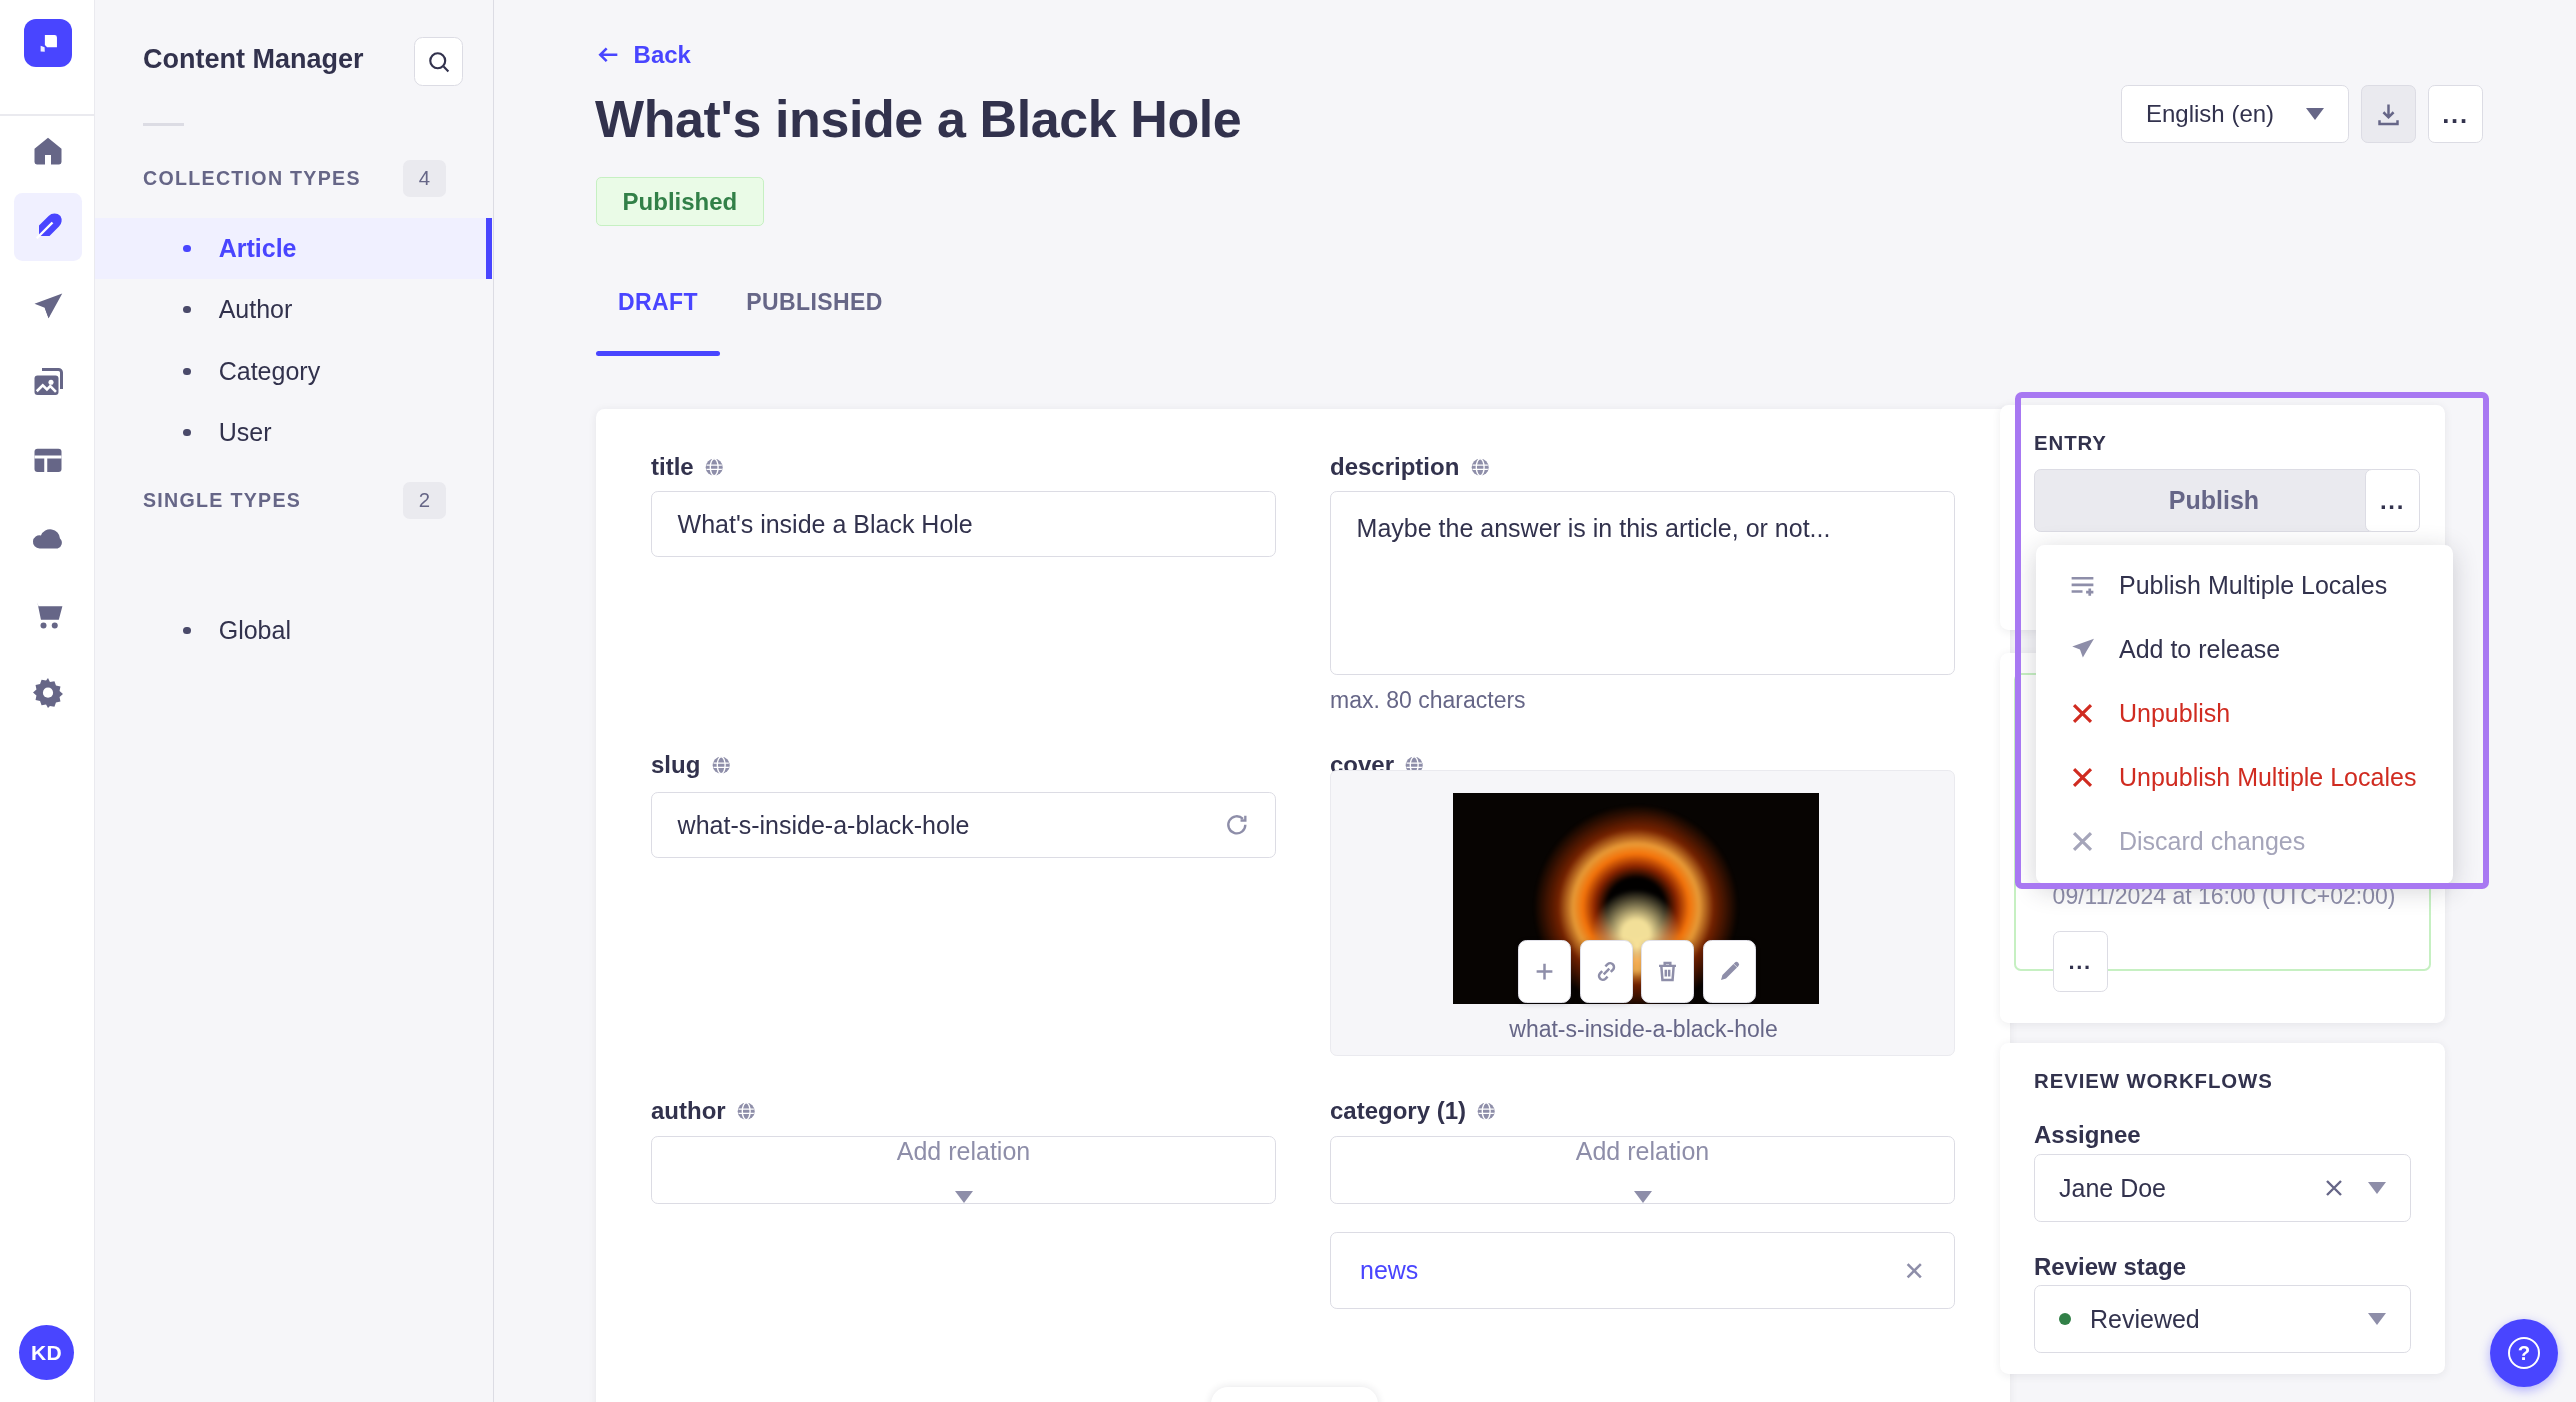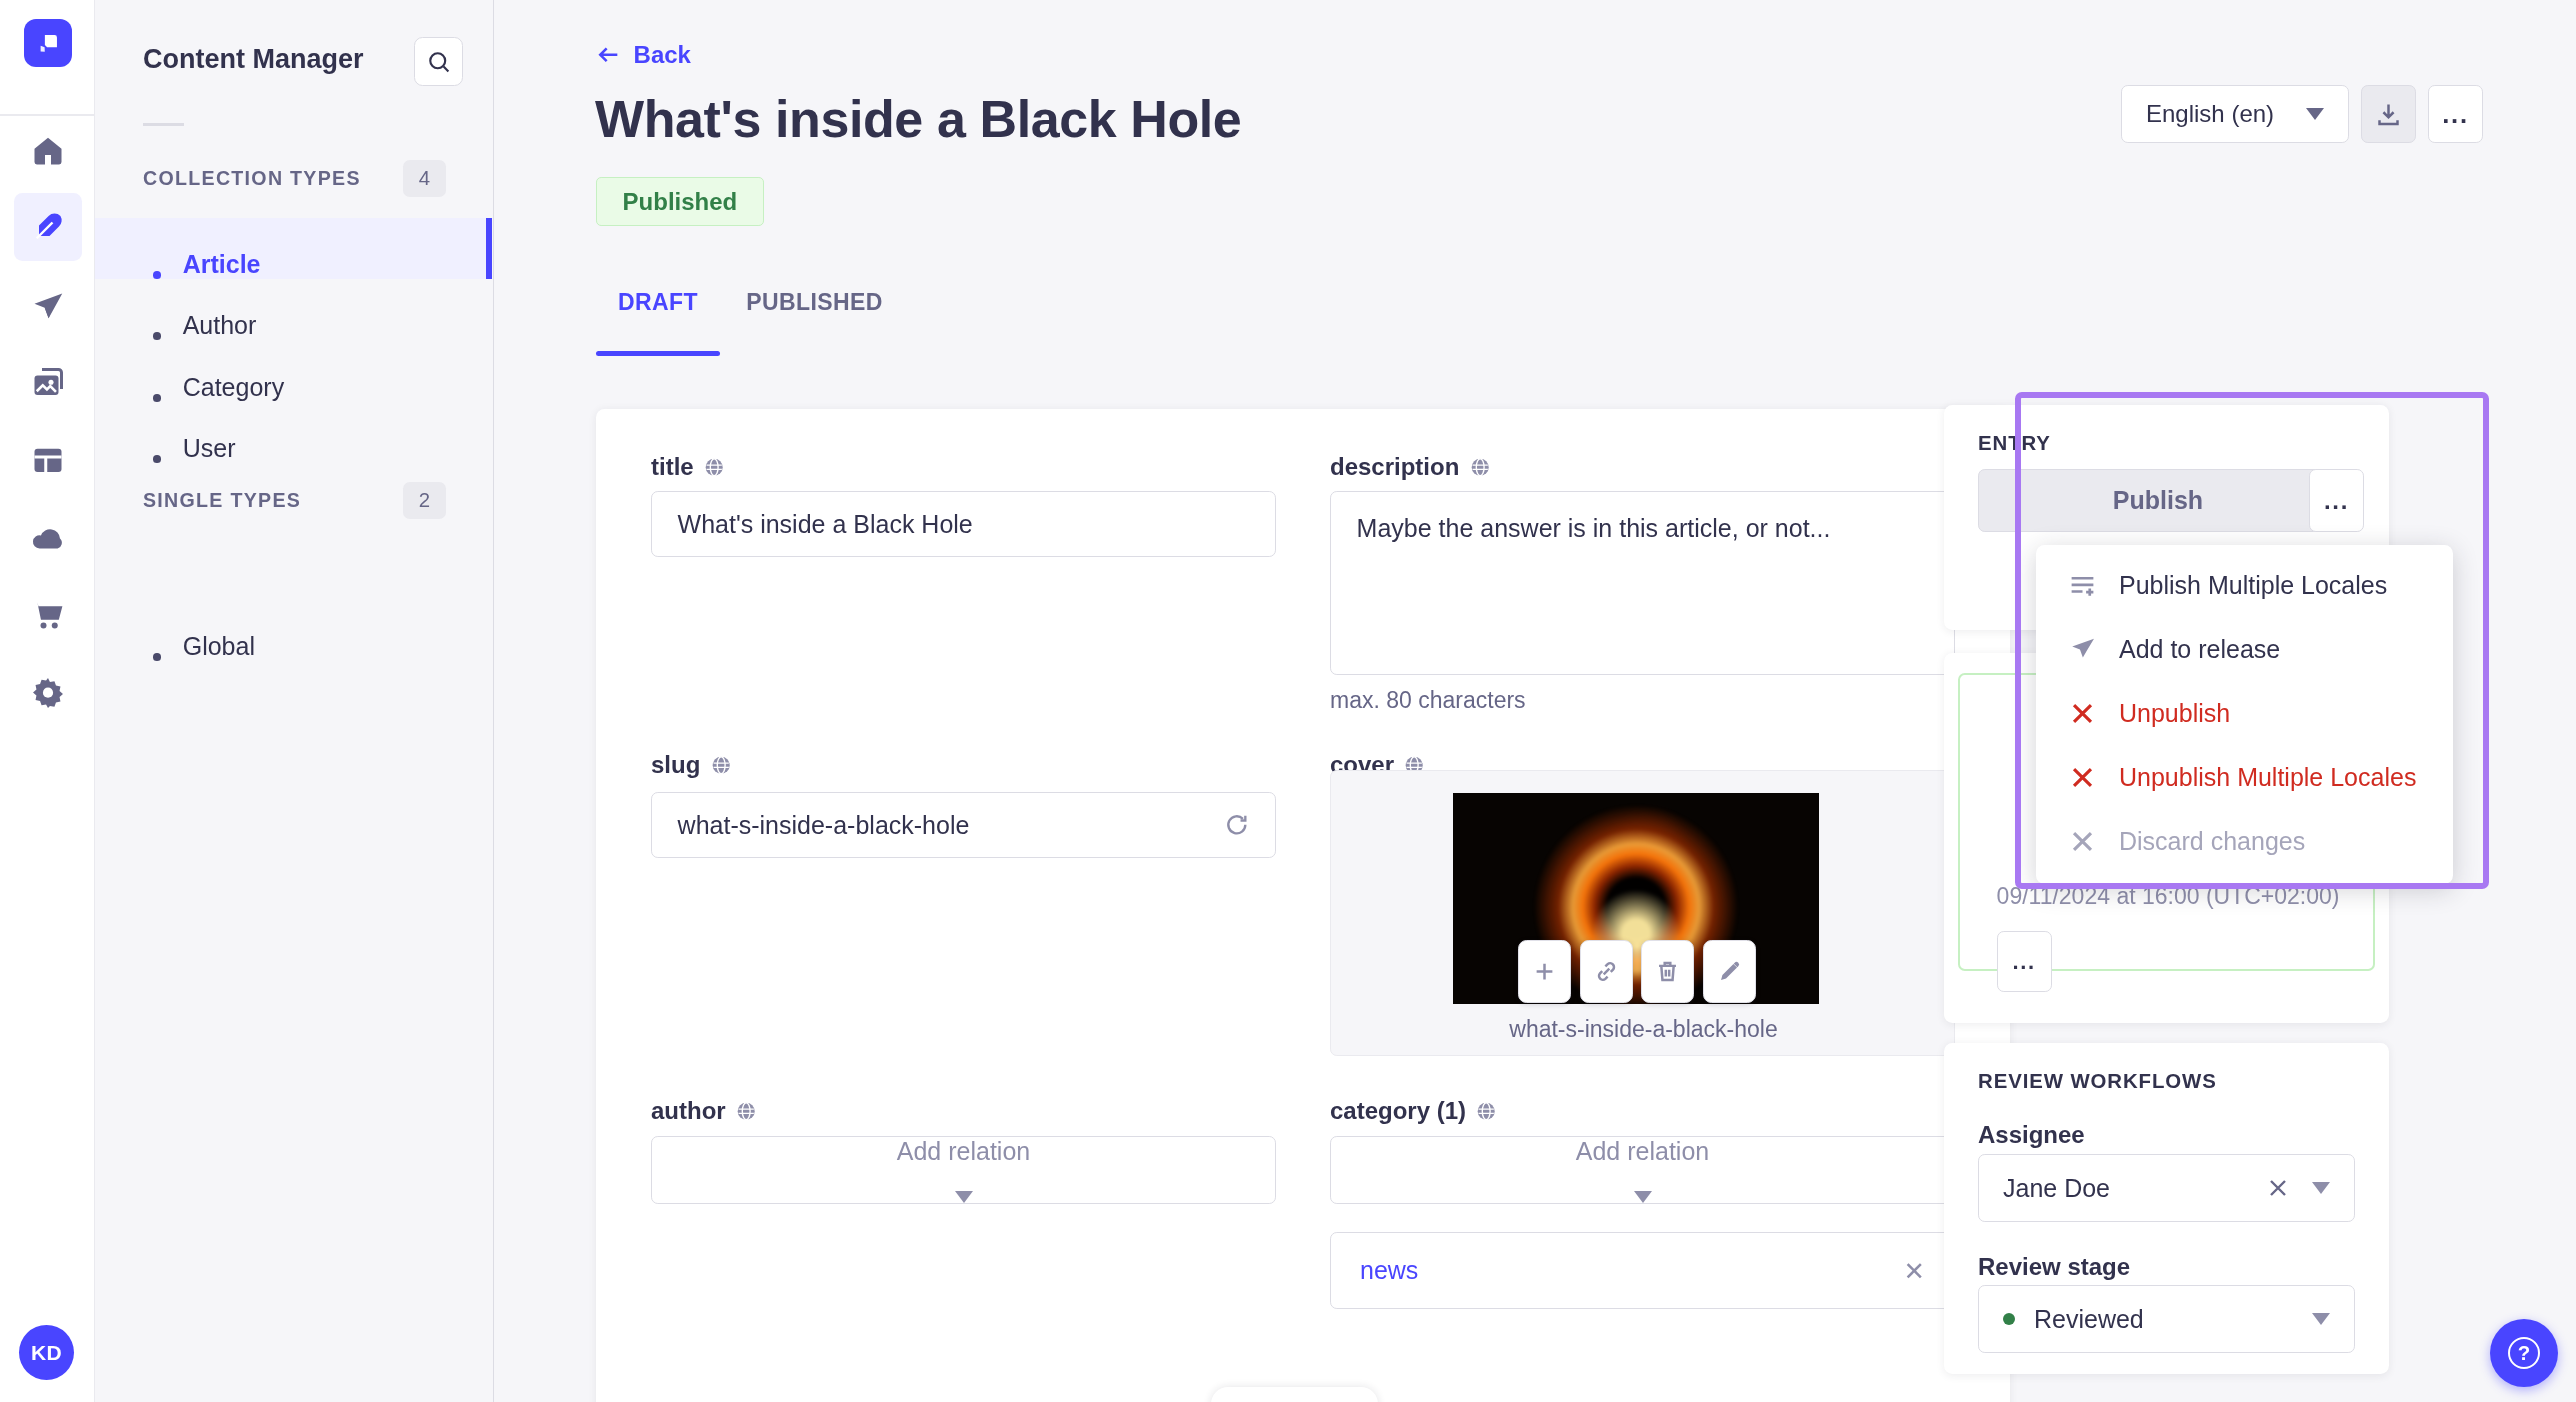--- a/index.html
+++ b/index.html
@@ -18,21 +18,21 @@
 
   
   #subnav { left:95px; top:0; width:399px; height:1402px; background:#f6f6f9; border-right:1.7px solid #dcdce4; z-index:20; }
   .subnav-title { left:48px; top:44px; font-size:27px; font-weight:bold; color:#32324d; }
   .search-btn { left:319px; top:37px; width:49px; height:49px; background:#fff; border:1.7px solid #dcdce4; border-radius:8.5px; display:flex; align-items:center; justify-content:center; }
   .search-btn svg { width:25.6px; height:25.6px; }
   .subnav-divider { left:48px; top:123px; width:41px; height:2.6px; background:#dcdce4; }
   .section-head { left:48px; width:303px; display:flex; justify-content:space-between; align-items:center; }
   .section-label { font-size:19.6px; font-weight:bold; letter-spacing:1.3px; color:#666687; }
   .count-badge { min-width:43px; height:37px; background:#eaeaef; border-radius:6.8px; color:#666687; font-size:20.4px; display:flex; align-items:center; justify-content:center; }
-  .subnav-item { left:0; width:397px; height:61px; display:flex; align-items:flex-end; padding-left:58px; gap:22px; font-size:25px; color:#32324d; cursor:pointer; }
+  .subnav-item { left:0; width:397px; height:61px; display:flex; align-items:center; padding-left:88px; gap:28px; font-size:25px; color:#32324d; cursor:pointer; }
   .subnav-item .dot { width:7.7px; height:7.7px; border-radius:50%; background:#4a4a6a; flex:none; }
   .subnav-item.active { background:#f0f0ff; color:#4945ff; font-weight:600; }
   .subnav-item.active .dot { background:#4945ff; }
   .subnav-item.active::after { content:""; position:absolute; right:0; top:0; width:6px; height:61px; background:#4945ff; }
 
   
   .back-link { left:596px; top:41px; display:flex; align-items:center; gap:12px; color:#4945ff; font-size:24px; font-weight:600; }
   .page-title { left:595px; top:89px; font-size:52px; font-weight:bold; color:#32324d; letter-spacing:-0.4px; }
   .status-badge { left:596px; top:177px; height:49px; padding:0 25.6px; background:#eafbe7; border:1.7px solid #c6f0c2; border-radius:5.1px; color:#328048; font-size:24px; font-weight:600; display:inline-flex; align-items:center; }
   .locale-select { left:2121px; top:85px; width:228px; height:58px; background:#fff; border:1.7px solid #dcdce4; border-radius:6.8px; display:flex; align-items:center; justify-content:space-between; padding:0 24px; font-size:24px; color:#32324d; }
@@ -65,21 +65,21 @@
   .bh-smear { position:absolute; left:38%; top:6%; width:94px; height:145px; background:radial-gradient(ellipse at center, rgba(200,60,10,.45), rgba(0,0,0,0) 70%); transform:rotate(18deg); filter:blur(5.1px); }
   .cover-toolbar { display:flex; gap:8.5px; }
   .tool-btn { width:53px; height:63px; background:#fff; border:1.7px solid #e0e0e8; border-radius:8.5px; display:flex; align-items:center; justify-content:center; box-shadow:0 1.7px 5.1px rgba(33,33,52,.15); }
   .tool-btn svg { width:27px; height:27px; }
   .select-box { display:flex; align-items:center; justify-content:space-between; padding:0 25.6px; height:68px;flex-direction:column; }
   .chip-box { display:flex; align-items:center; justify-content:space-between; padding:0 29px; height:77px; }
   .chip-link { color:#4945ff; font-size:25px; }
   .x-glyph { font-size:25.6px; color:#8e8ea9; }
 
   
-  .panel-card { left:1944px; width:445px; background:#fff; border-radius:8.5px; box-shadow:0 1.7px 8.5px rgba(33,33,52,.08); }
+  .panel-card { left:2000px; width:445px; background:#fff; border-radius:8.5px; box-shadow:0 1.7px 8.5px rgba(33,33,52,.08); }
   .panel-heading { font-size:20.4px; font-weight:bold; letter-spacing:0.9px; color:#32324d; }
   #entry-card { top:405px; height:225px; }
   .publish-btn { left:34px; top:64px; width:360px; height:63px; background:#eaeaef; border:1.7px solid #dcdce4; border-radius:6.8px; display:flex; align-items:center; justify-content:center; font-size:25px; font-weight:600; color:#666687; }
   .entry-more { left:365px; top:64px; width:55px; height:63px; background:#fff; border:1.7px solid #dcdce4; border-radius:6.8px; display:flex; align-items:center; justify-content:center; font-size:24px; font-weight:bold; color:#32324d; letter-spacing:1.7px; }
 
   #release-card { top:653px; height:370px; }
   .green-box { position:absolute; left:13.6px; top:20.4px; width:417px; height:298px; border:2.6px solid #c6f0c2; border-radius:6.8px; }
   .schedule-text { position:absolute; left:37px; top:208px; font-size:23px; color:#8e8ea9; }
   .release-more { position:absolute; left:37px; top:256px; width:55px; height:61px; background:#fff; border:1.7px solid #dcdce4; border-radius:6.8px; display:flex; align-items:center; justify-content:center; font-size:22px; font-weight:bold; color:#32324d; letter-spacing:1.7px; }
 

